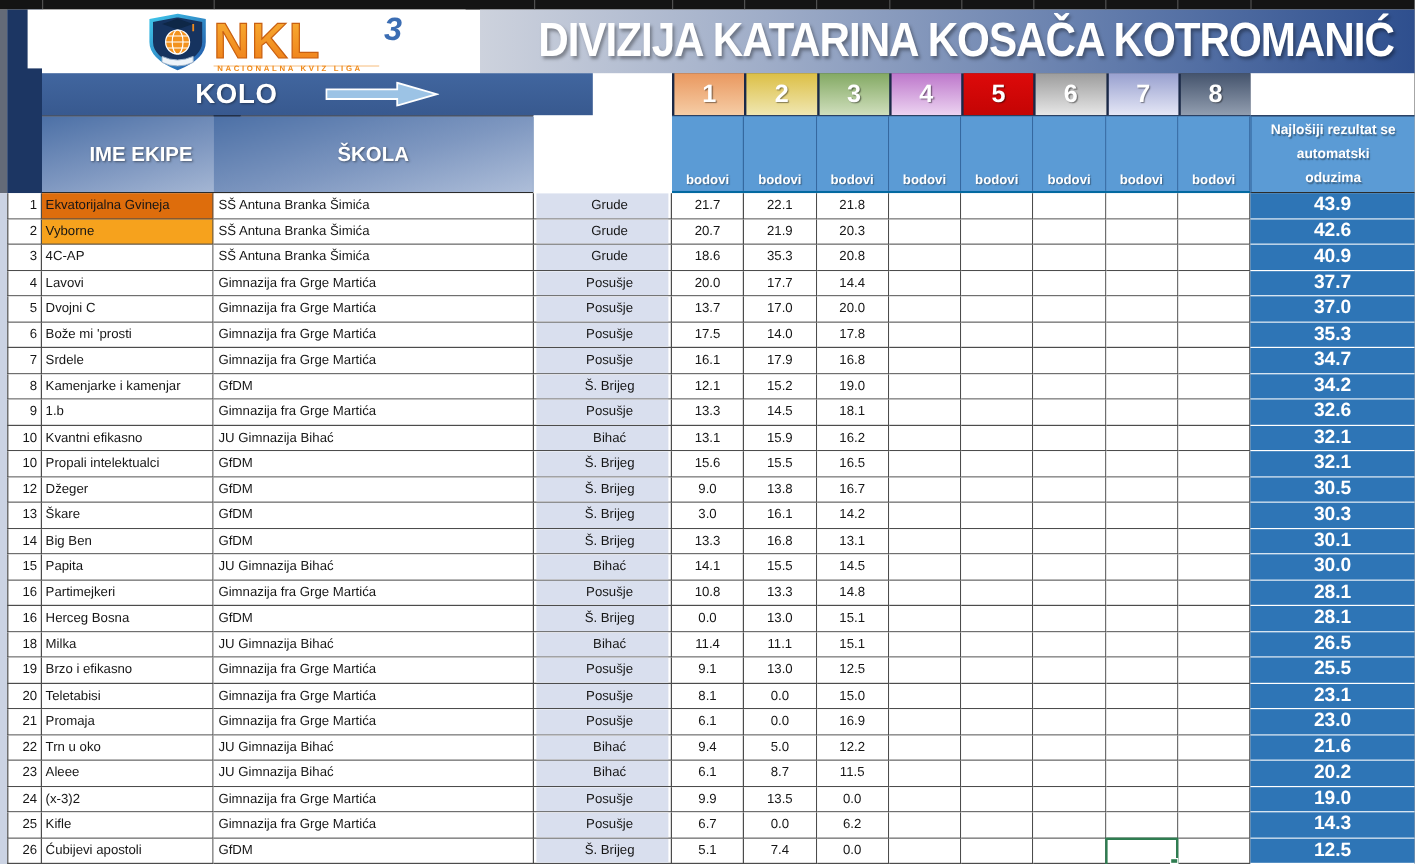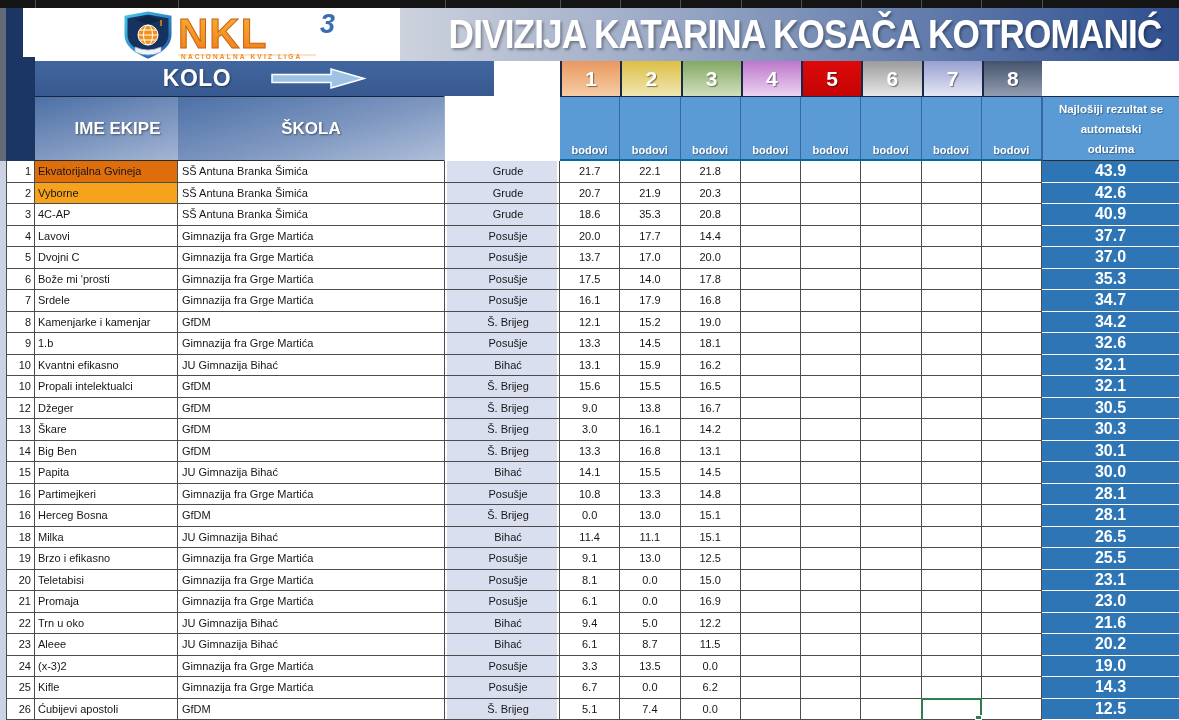--- a/index.html
+++ b/index.html
@@ -781,21 +781,21 @@
           <span>(x-3)2</span>
         </div>
         <div class="cell c-school">
           <span>Gimnazija fra Grge Martića</span>
         </div>
         <div class="cell c-grad">
           <div class="grad-fill">
             <span>Posušje</span>
           </div>
         </div>
-        <div class="cell c-s">3.3</div>
+        <div class="cell c-s">9.9</div>
         <div class="cell c-s">13.5</div>
         <div class="cell c-s">0.0</div>
         <div class="cell c-s"></div>
         <div class="cell c-s"></div>
         <div class="cell c-s"></div>
         <div class="cell c-s"></div>
         <div class="cell c-s"></div>
         <div class="cell c-total">19.0</div>
       </div>
 

